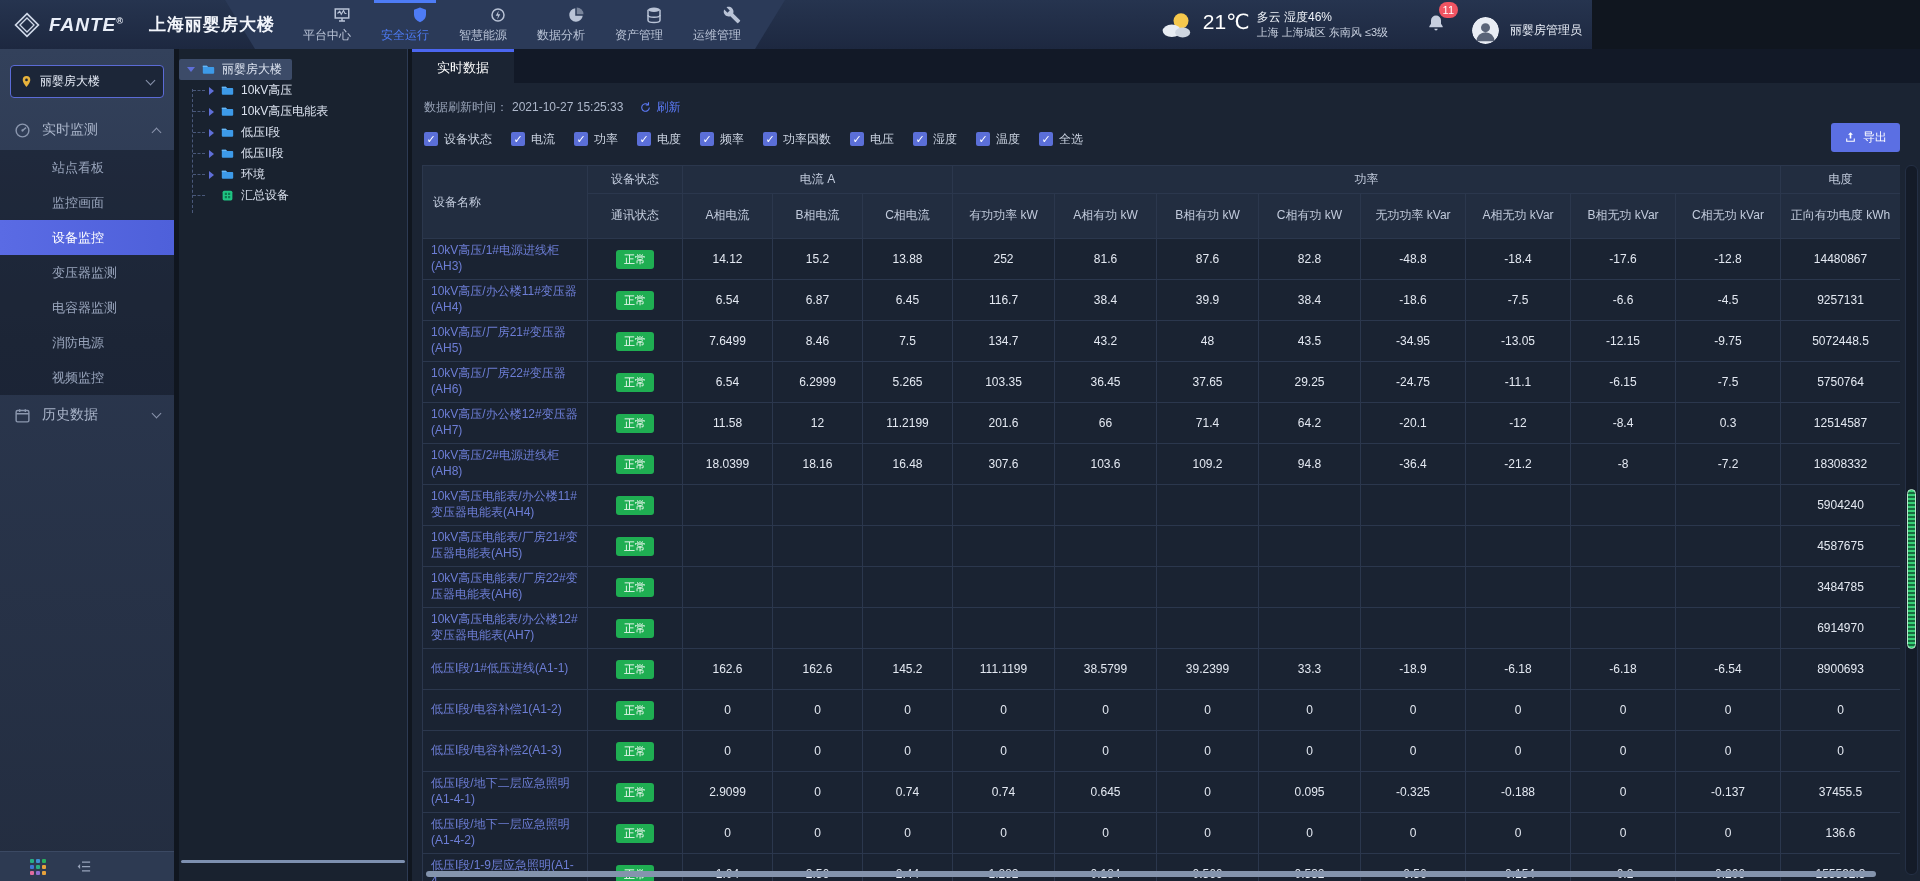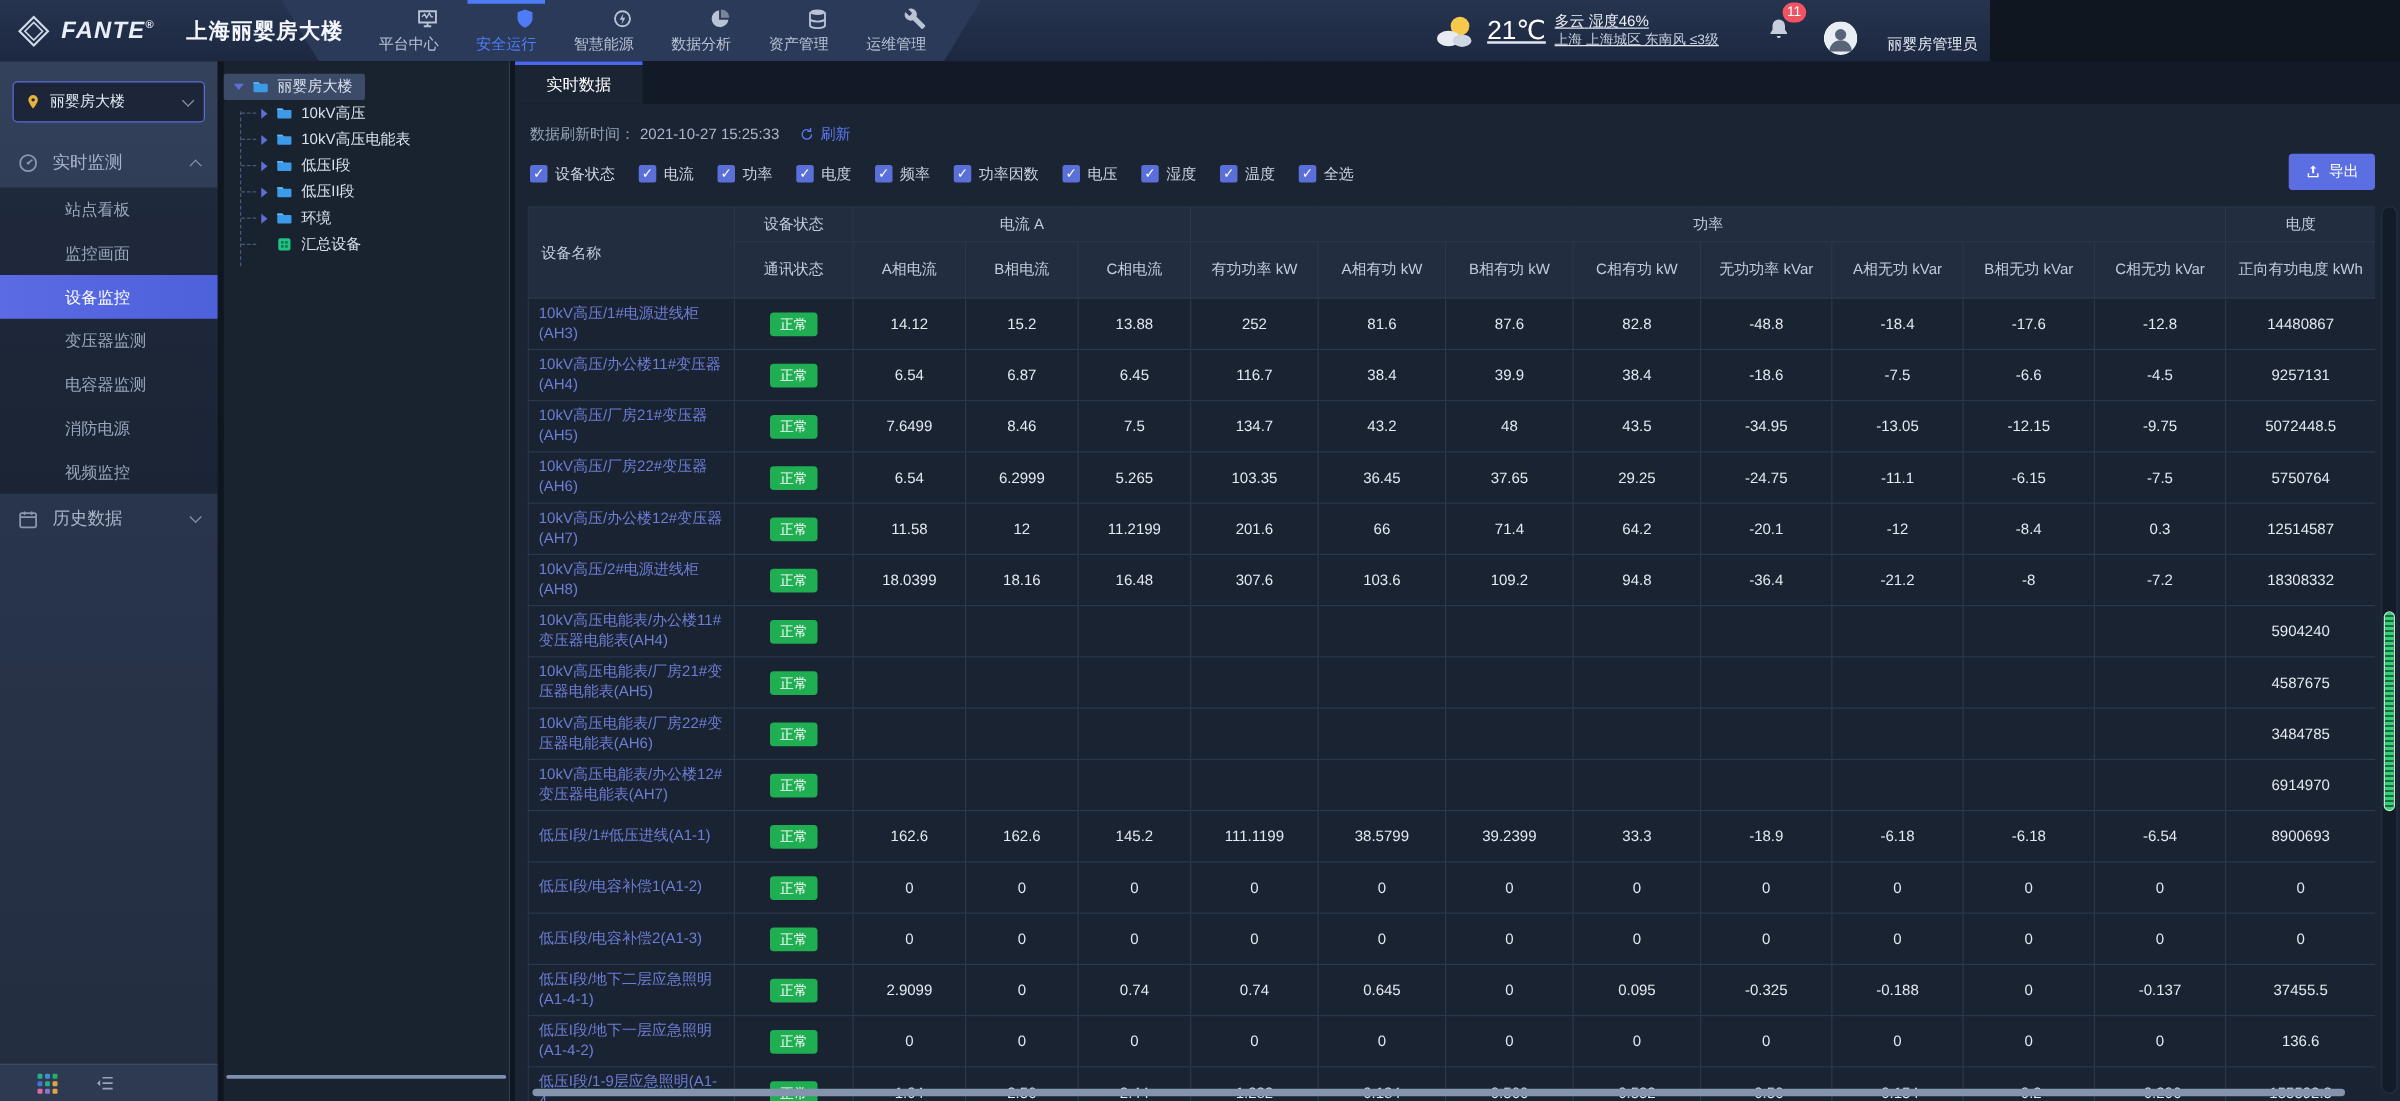--- a/index.html
+++ b/index.html
@@ -23,31 +23,31 @@
   .brand{font-style:italic;font-weight:bold;font-size:19px;color:#e9eef8;letter-spacing:1px;}
   .brand sup{font-size:9px;}
   .site-title{font-size:17px;font-weight:bold;color:#f3f6fc;margin-left:16px;letter-spacing:1px;}
   .topnav{position:absolute;left:300px;top:0;height:49px;display:flex;gap:24px;align-items:stretch;}
   .nav-item{display:flex;flex-direction:column;align-items:flex-end;justify-content:center;gap:3px;
     color:#b9c3d6;font-size:12px;position:relative;padding:0 3px;cursor:pointer;}
   .nav-item svg{width:18px;height:18px;color:inherit;}
   .nav-item.active{color:#4e7cf6;}
   .nav-item.active::before{content:"";position:absolute;top:0;left:-4px;right:-4px;height:3px;background:#4e7cf6;}
   .top-right{position:absolute;right:10px;top:0;height:49px;display:flex;align-items:center;gap:12px;}
-  .weather{display:flex;align-items:center;gap:7px;text-decoration:underline;}
+  .weather{display:flex;align-items:flex-start;gap:7px;}
   .weather-ico{width:40px;height:30px;}
   .temp{font-size:21px;color:#ffffff;}
   .wx-text{display:flex;flex-direction:column;line-height:1.3;}
   .wx-line1{font-size:12px;color:#eef2f8;}
   .wx-line2{font-size:11px;color:#c9d1e0;}
   .bell-wrap{position:relative;margin:0 14px 0 26px;cursor:pointer;}
   .bell-wrap svg{width:20px;height:22px;color:#c7cfdf;}
   .badge-count{position:absolute;top:-10px;right:-12px;background:#f05462;color:#fff;font-size:11px;
     min-width:18px;height:16px;line-height:16px;text-align:center;border-radius:9px;padding:0 4px;}
-  .user{display:flex;align-items:flex-end;gap:24px;cursor:pointer;margin-top:12px;}
+  .user{display:flex;align-items:center;gap:11px;cursor:pointer;margin-top:12px;}
   .avatar{width:27px;height:27px;border-radius:50%;overflow:hidden;flex:0 0 auto;}
   .user-name{font-size:12px;color:#e8edf6;}
 
   
   .sidebar{position:absolute;left:0;top:49px;width:174px;height:832px;
     background:linear-gradient(180deg,#33415b 0%,#2a364d 35%,#232d40 100%);z-index:10;}
   .site-select{margin:16px 10px 12px;height:33px;border:1px solid #5b6bd6;border-radius:4px;
     background:#1c2638;display:flex;align-items:center;padding:0 9px;gap:7px;font-size:12px;color:#e3e9f4;cursor:pointer;}
   .site-select svg{width:13px;height:13px;}
   .caret{width:7px;height:7px;border-right:1.5px solid #8a94ad;border-bottom:1.5px solid #8a94ad;display:inline-block;}

